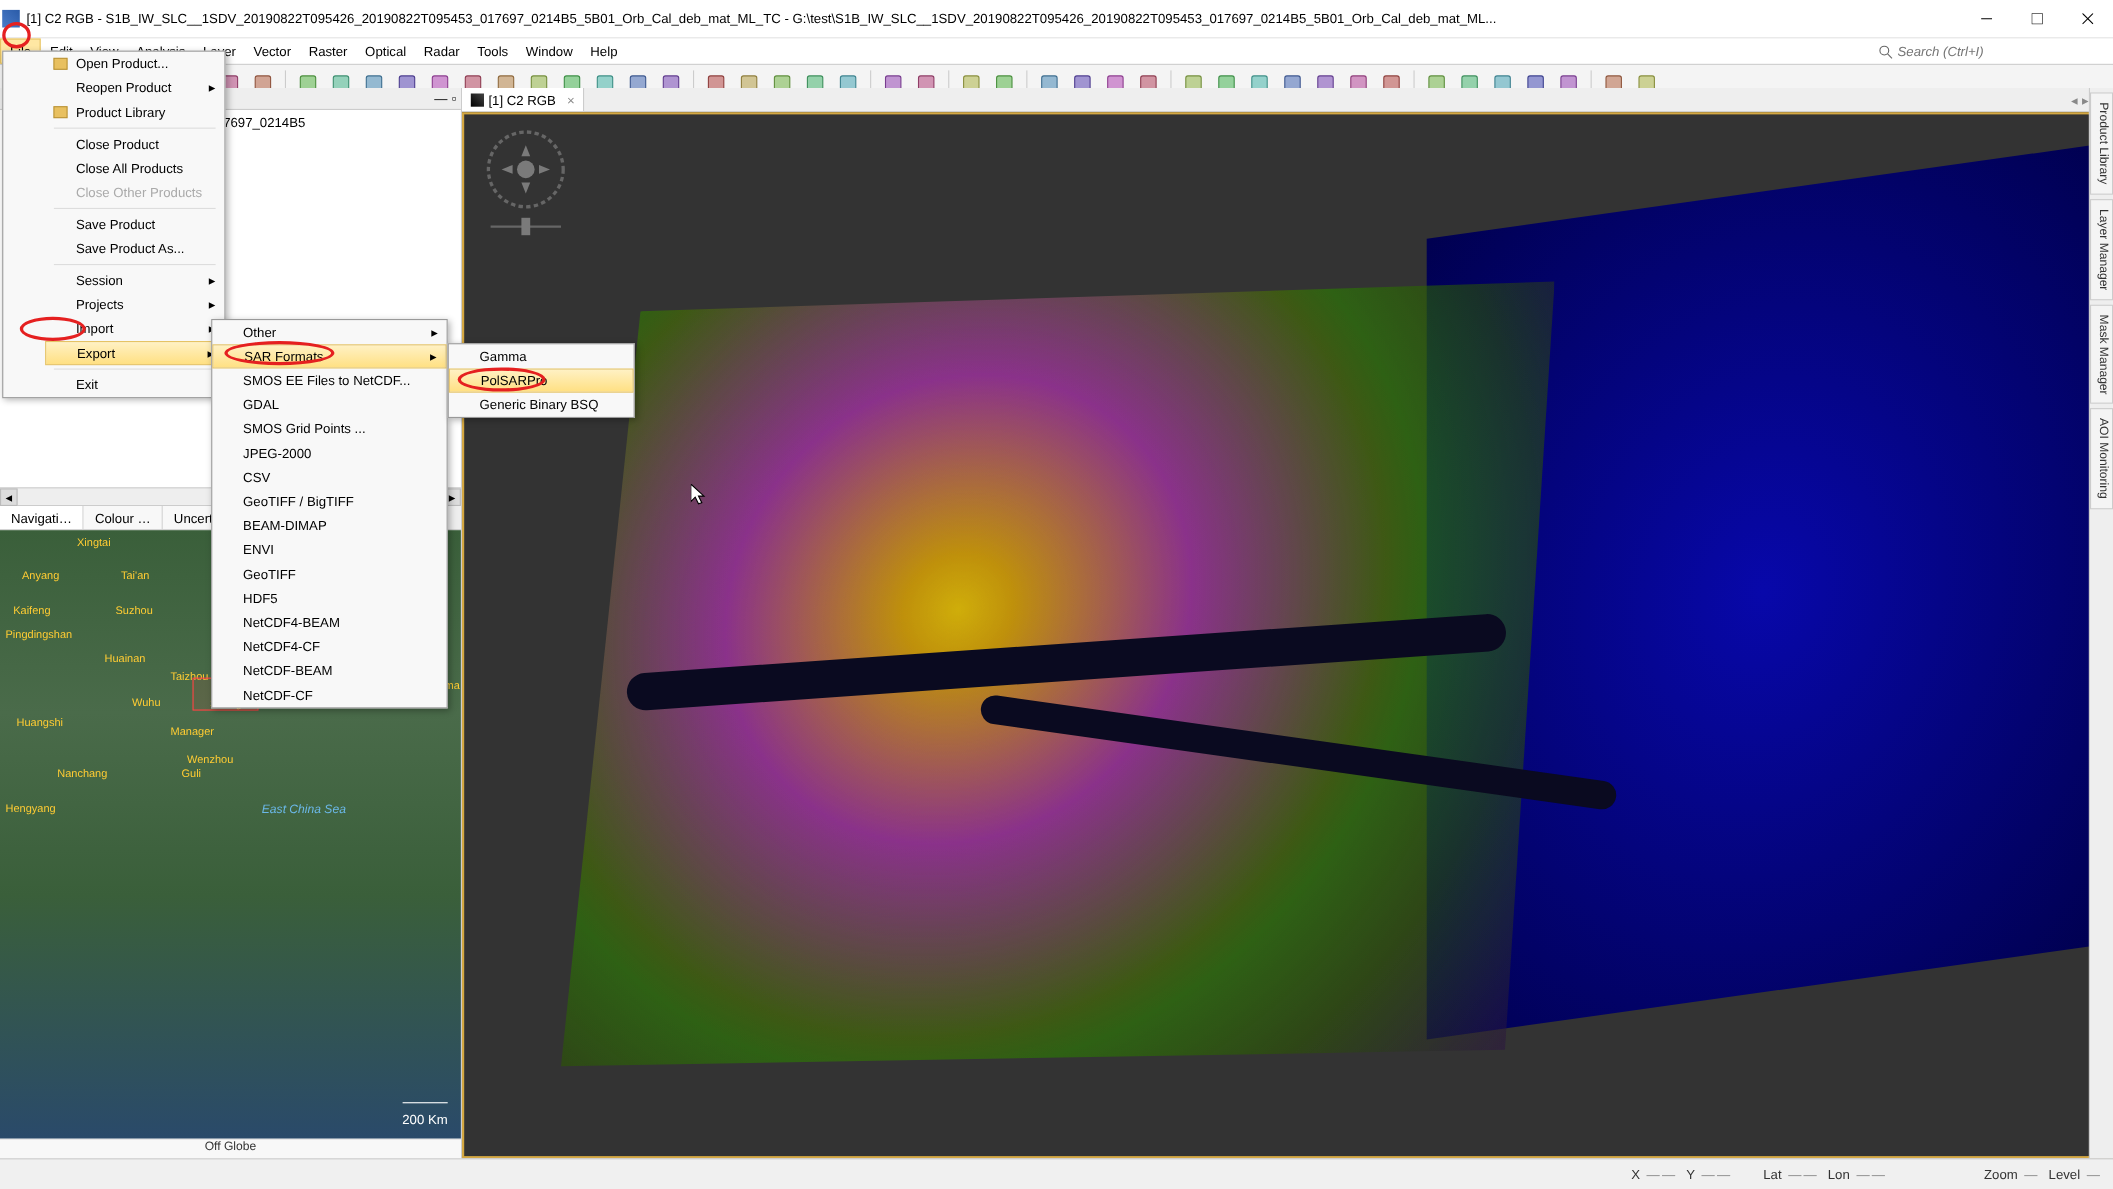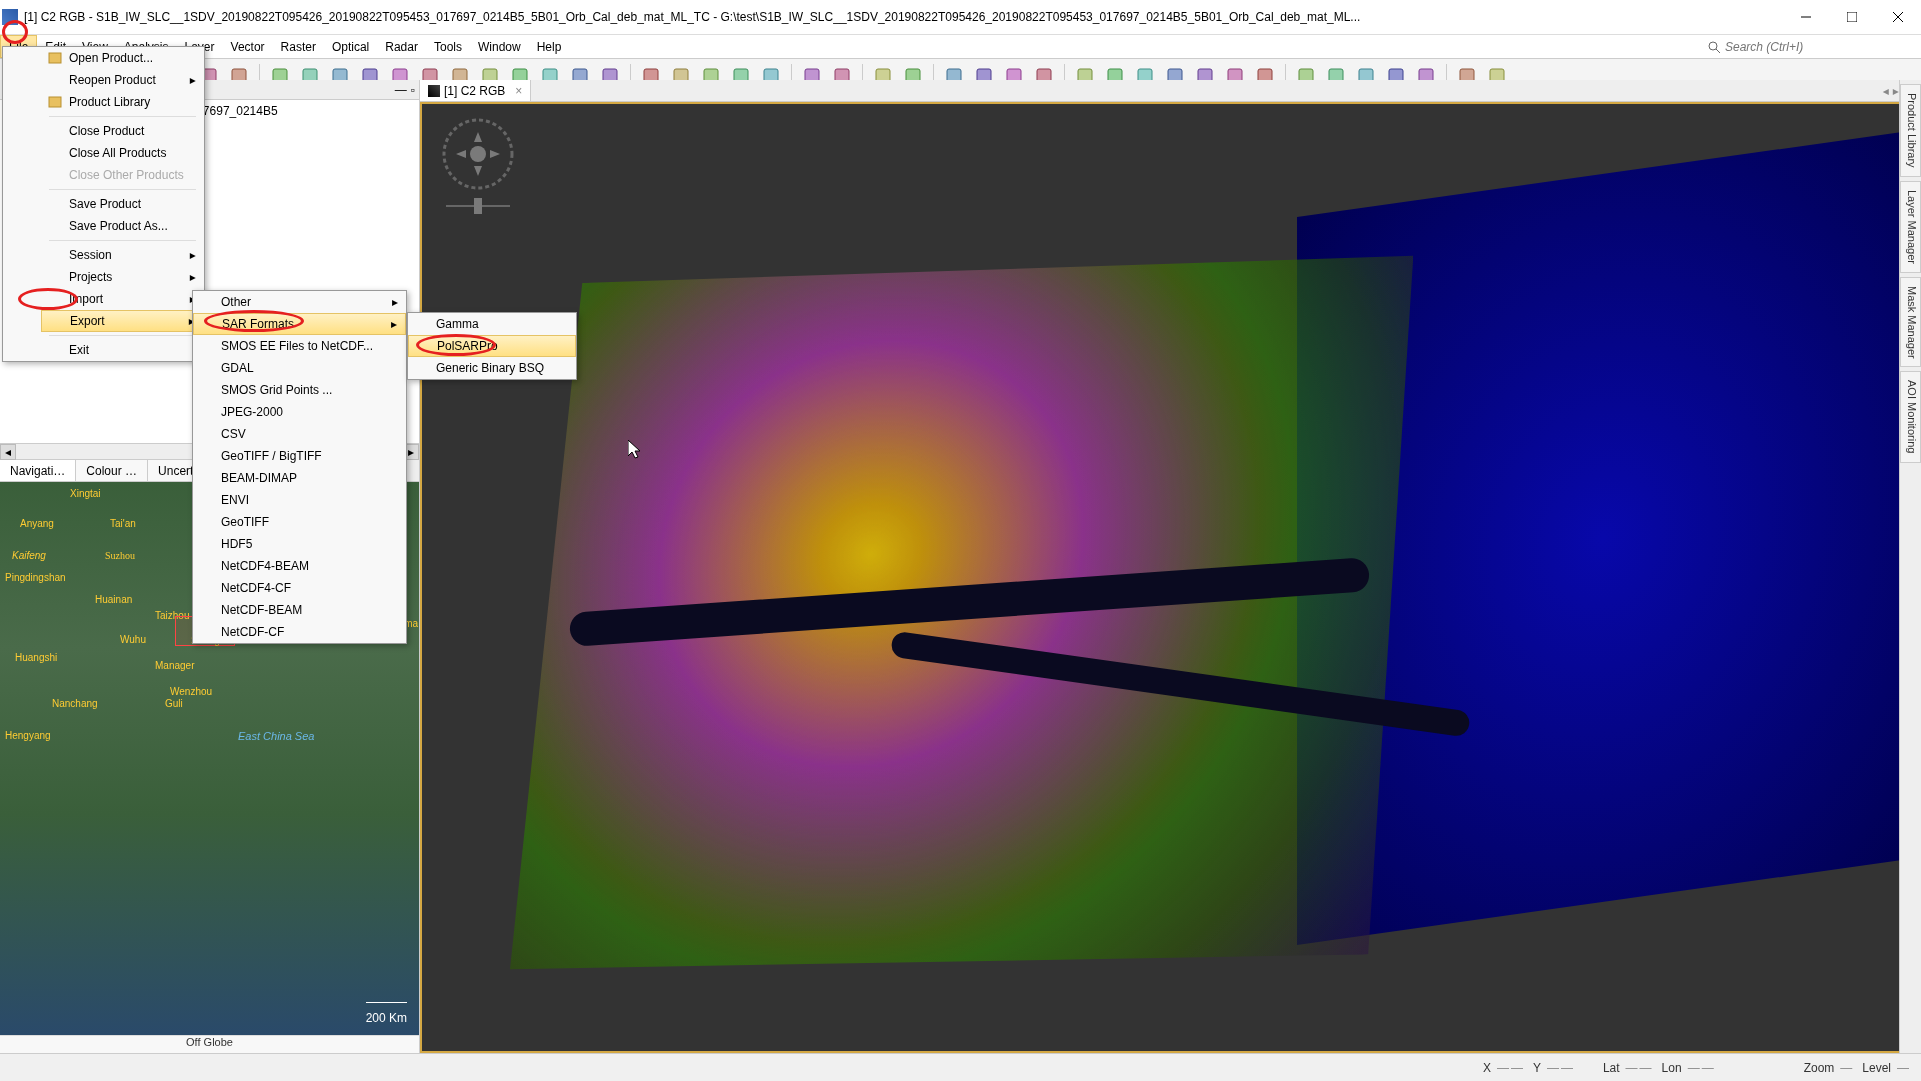--- a/index.html
+++ b/index.html
@@ -401,22 +401,22 @@
     <div class="nav-panel">
       <div class="nav-tabs">
         <div class="ntab active">Navigati…</div>
         <div class="ntab">Colour …</div>
         <div class="ntab">Uncertai…</div>
       </div>
       <div class="nav-map">
         <div class="city" style="left:70px;top:6px;">Xingtai</div>
         <div class="city" style="left:20px;top:36px;">Anyang</div>
         <div class="city" style="left:110px;top:36px;">Tai'an</div>
-        <div class="city" style="left:12px;top:68px;font-style:italic;">Kaifeng</div>
-        <div class="city" style="left:105px;top:68px;font-family:Liberation Serif, serif;">Suzhou</div>
+        <div class="city" style="left:12px;top:68px;">Kaifeng</div>
+        <div class="city" style="left:105px;top:68px;">Suzhou</div>
         <div class="city" style="left:5px;top:90px;">Pingdingshan</div>
         <div class="city" style="left:95px;top:112px;">Huainan</div>
         <div class="city" style="left:155px;top:128px;">Taizhou</div>
         <div class="city" style="left:120px;top:152px;">Wuhu</div>
         <div class="city" style="left:15px;top:170px;">Huangshi</div>
         <div class="city" style="left:52px;top:216px;">Nanchang</div>
         <div class="city" style="left:5px;top:248px;">Hengyang</div>
         <div class="city" style="left:155px;top:178px;">Manager</div>
         <div class="city" style="left:170px;top:204px;">Wenzhou</div>
         <div class="city" style="left:165px;top:216px;">Guli</div>

